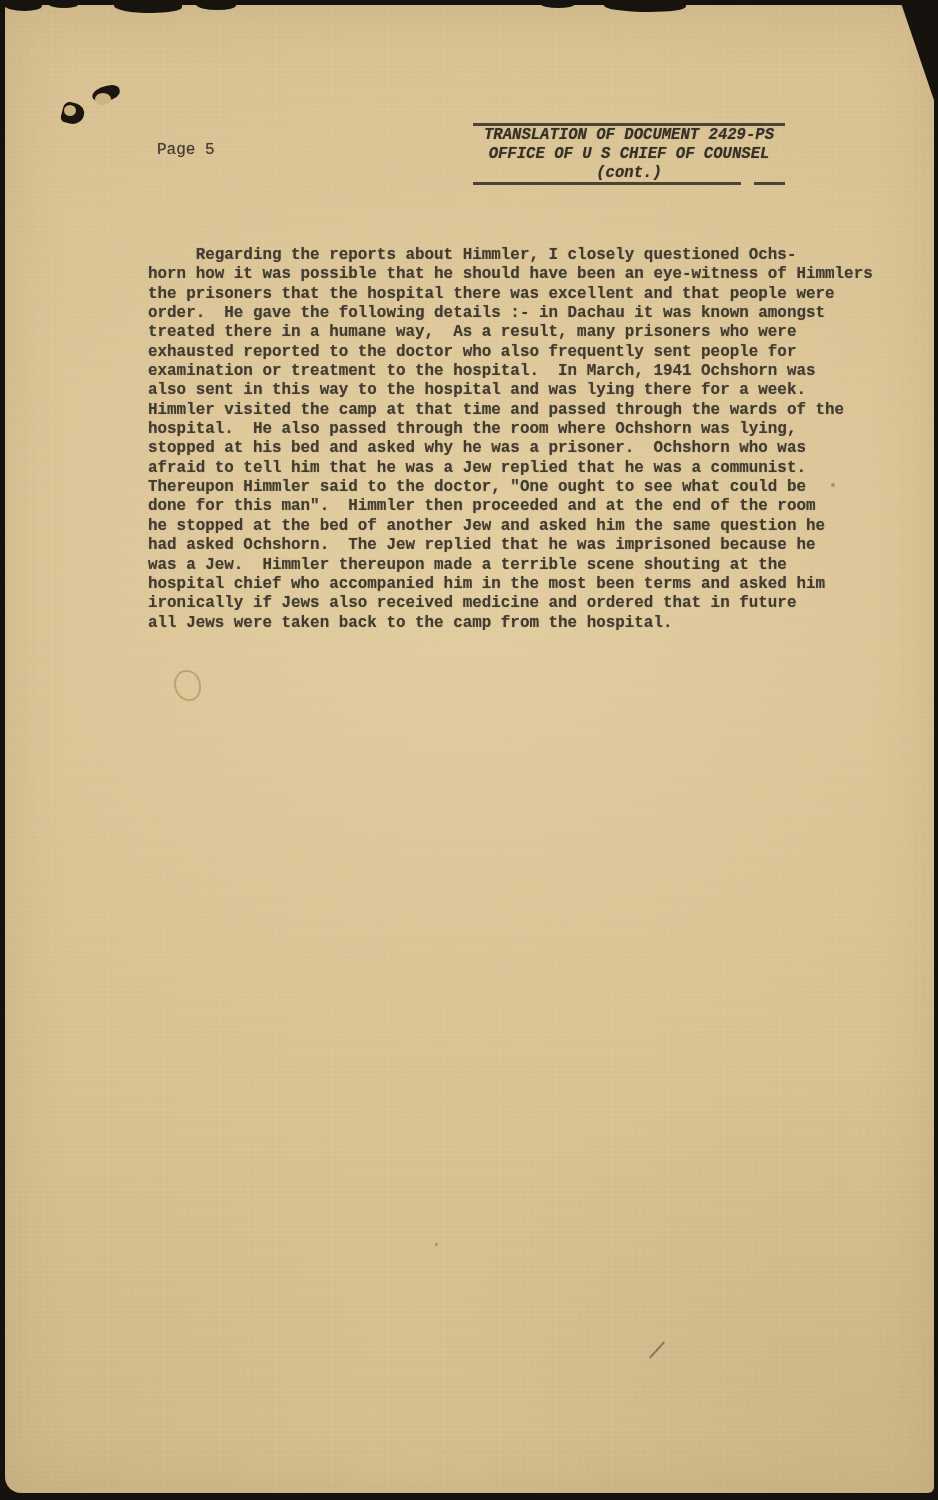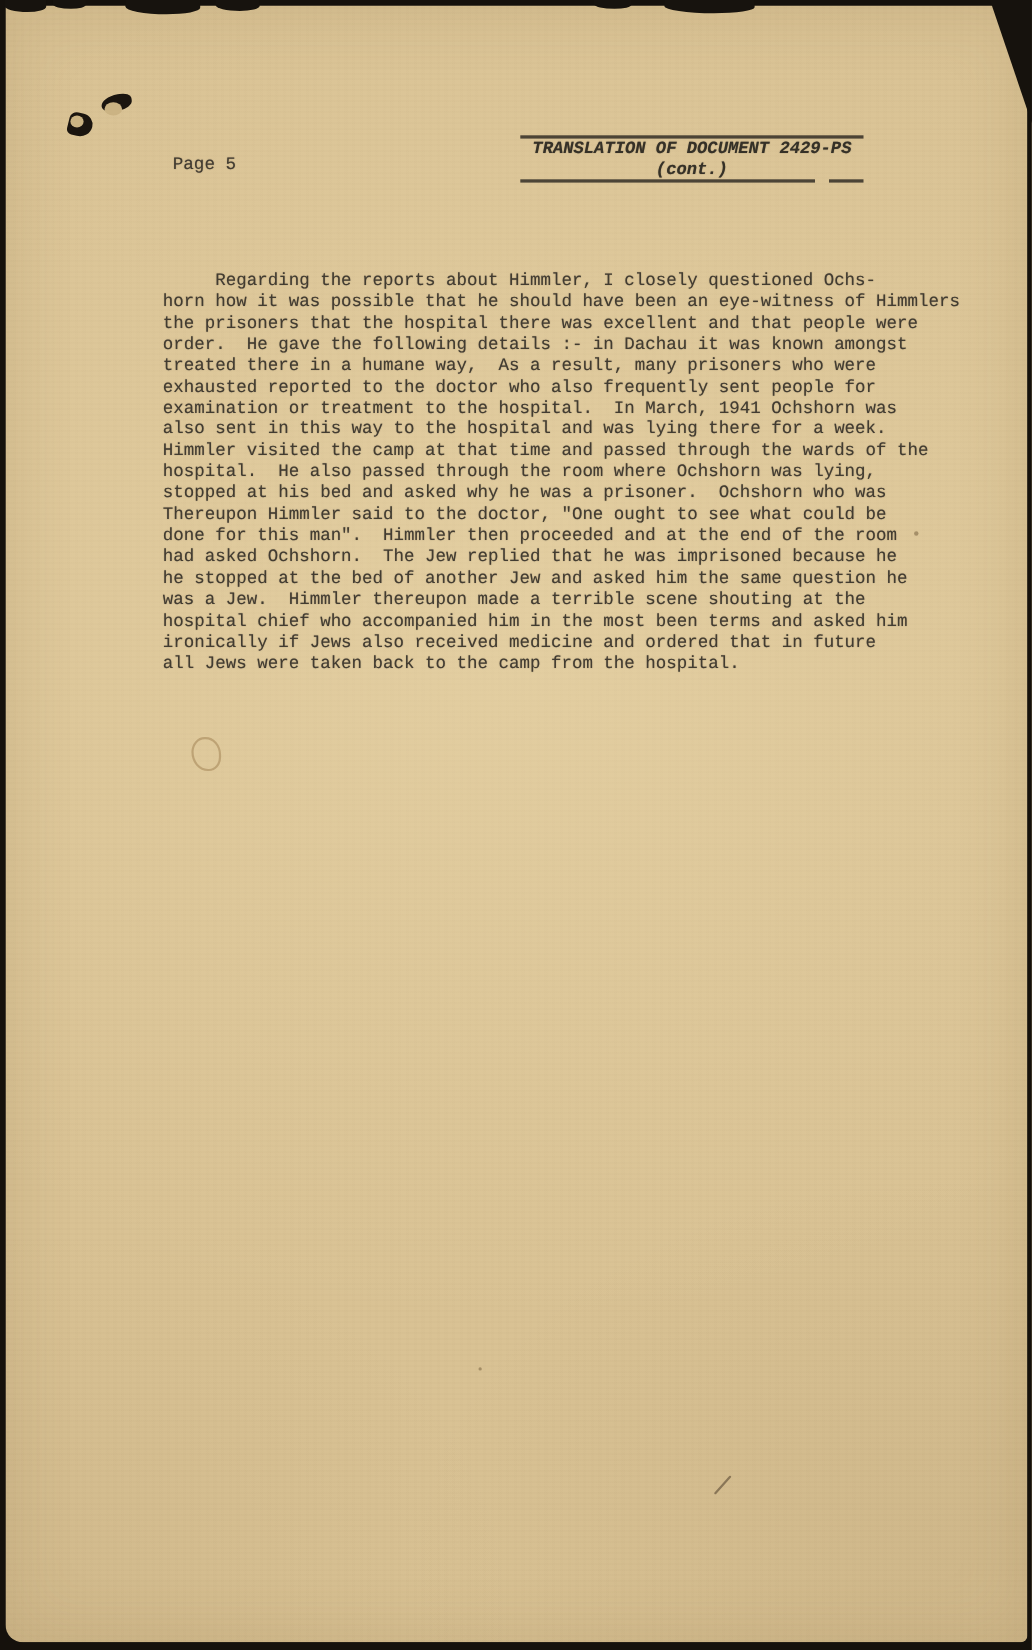--- a/index.html
+++ b/index.html
@@ -42,21 +42,21 @@
   .stamp-rule{
     height:3px;background:rgba(50,45,37,0.85);
   }
   .stamp-rule.bottom{
     background:linear-gradient(90deg, rgba(50,45,37,0.85) 0 86%, transparent 86% 90%, rgba(50,45,37,0.85) 90% 100%);
   }
   .stamp-line{font-size:15.6px;line-height:19px;white-space:pre;font-style:italic;}
   .stamp-line.l3{line-height:18px;}
   .body-text{
     position:absolute;left:143px;top:241px;width:760px;
-    font-size:15.9px;line-height:19.35px;
+    font-size:15.9px;line-height:19.35px;font-weight:bold;
   }
   .tline{white-space:pre;}
   
   .edge-blob{position:absolute;background:#17130e;border-radius:0 0 45% 55%;top:0;}
   .corner-tr{
     position:absolute;top:0;right:0;width:0;height:0;
     border-top:112px solid #16120d;
     border-left:38px solid transparent;
   }
   .ink-blot{position:absolute;background:#1b150f;}
@@ -80,40 +80,42 @@
 </head>
 <body>
 
 <div class="page">
 
   <div class="page-label typewriter">Page 5</div>
 
   <div class="stamp">
     <div class="stamp-rule top"></div>
     <div class="stamp-line l1">TRANSLATION OF DOCUMENT 2429-PS</div>
+    <div class="stamp-line l2">OFFICE OF U S CHIEF OF COUNSEL</div>
     <div class="stamp-line l3">(cont.)</div>
     <div class="stamp-rule bottom"></div>
   </div>
 
   <div class="body-text typewriter">
       <div class="tline">     Regarding the reports about Himmler, I closely questioned Ochs-</div>
       <div class="tline">horn how it was possible that he should have been an eye-witness of Himmlers</div>
       <div class="tline">the prisoners that the hospital there was excellent and that people were</div>
       <div class="tline">order.  He gave the following details :- in Dachau it was known amongst</div>
       <div class="tline">treated there in a humane way,  As a result, many prisoners who were</div>
       <div class="tline">exhausted reported to the doctor who also frequently sent people for</div>
       <div class="tline">examination or treatment to the hospital.  In March, 1941 Ochshorn was</div>
       <div class="tline">also sent in this way to the hospital and was lying there for a week.</div>
       <div class="tline">Himmler visited the camp at that time and passed through the wards of the</div>
       <div class="tline">hospital.  He also passed through the room where Ochshorn was lying,</div>
       <div class="tline">stopped at his bed and asked why he was a prisoner.  Ochshorn who was</div>
+      <div class="tline">afraid to tell him that he was a Jew replied that he was a communist.</div>
       <div class="tline">Thereupon Himmler said to the doctor, "One ought to see what could be</div>
       <div class="tline">done for this man".  Himmler then proceeded and at the end of the room</div>
+      <div class="tline">he stopped at the bed of another Jew and asked him the same question he</div>
       <div class="tline">had asked Ochshorn.  The Jew replied that he was imprisoned because he</div>
-      <div class="tline">he stopped at the bed of another Jew and asked him the same question he</div>
       <div class="tline">was a Jew.  Himmler thereupon made a terrible scene shouting at the</div>
       <div class="tline">hospital chief who accompanied him in the most been terms and asked him</div>
       <div class="tline">ironically if Jews also received medicine and ordered that in future</div>
       <div class="tline">all Jews were taken back to the camp from the hospital.</div>
     </div>
 
   <div class="circle-mark"></div>
   <div class="slash-mark"></div>
   <div class="speck" style="left:826px;top:478px;width:4px;height:4px;"></div>
   <div class="speck" style="left:430px;top:1238px;width:3px;height:3px;"></div>

